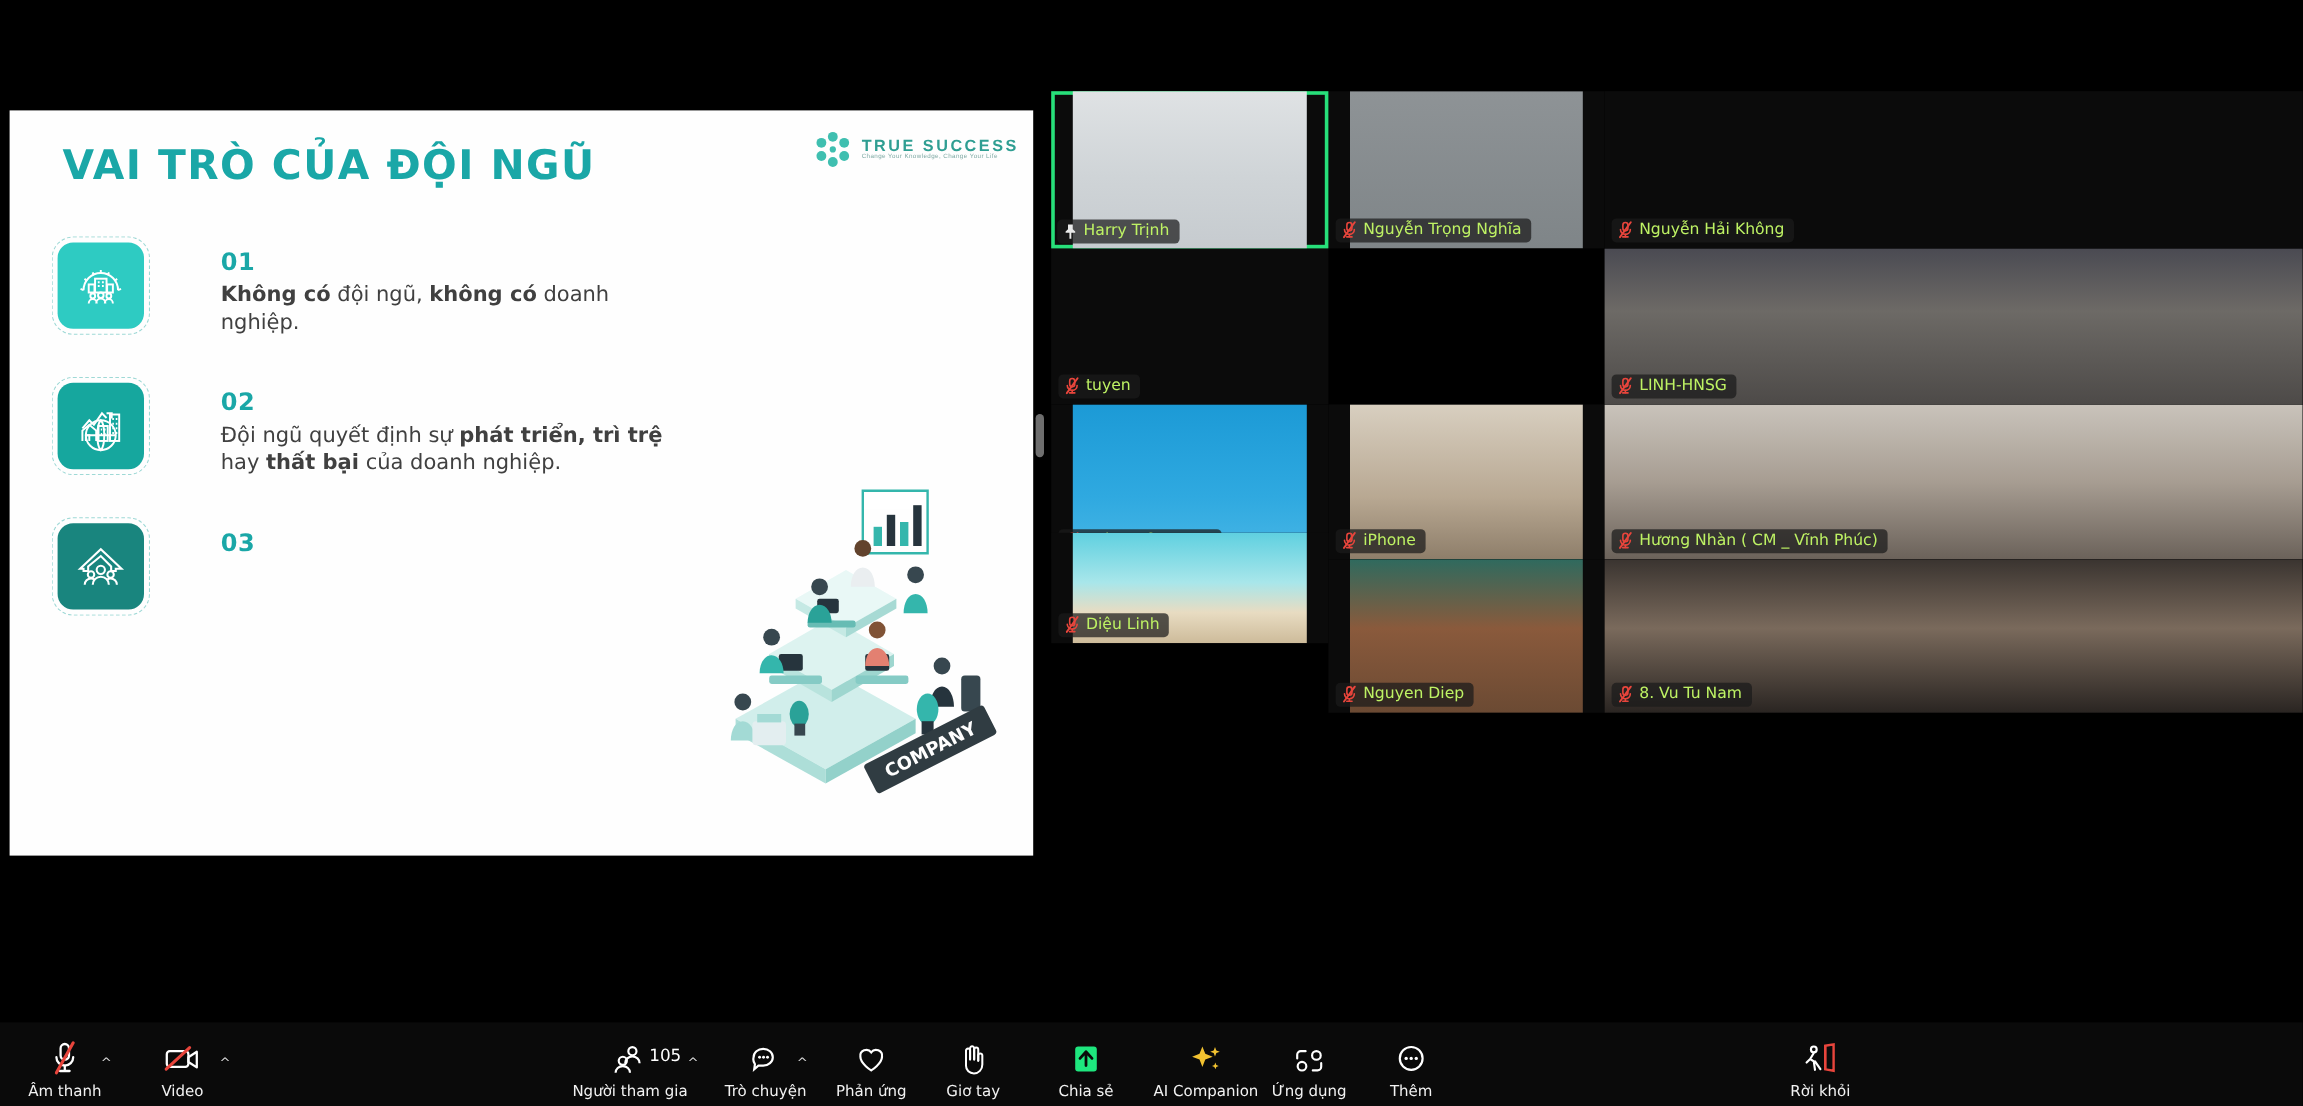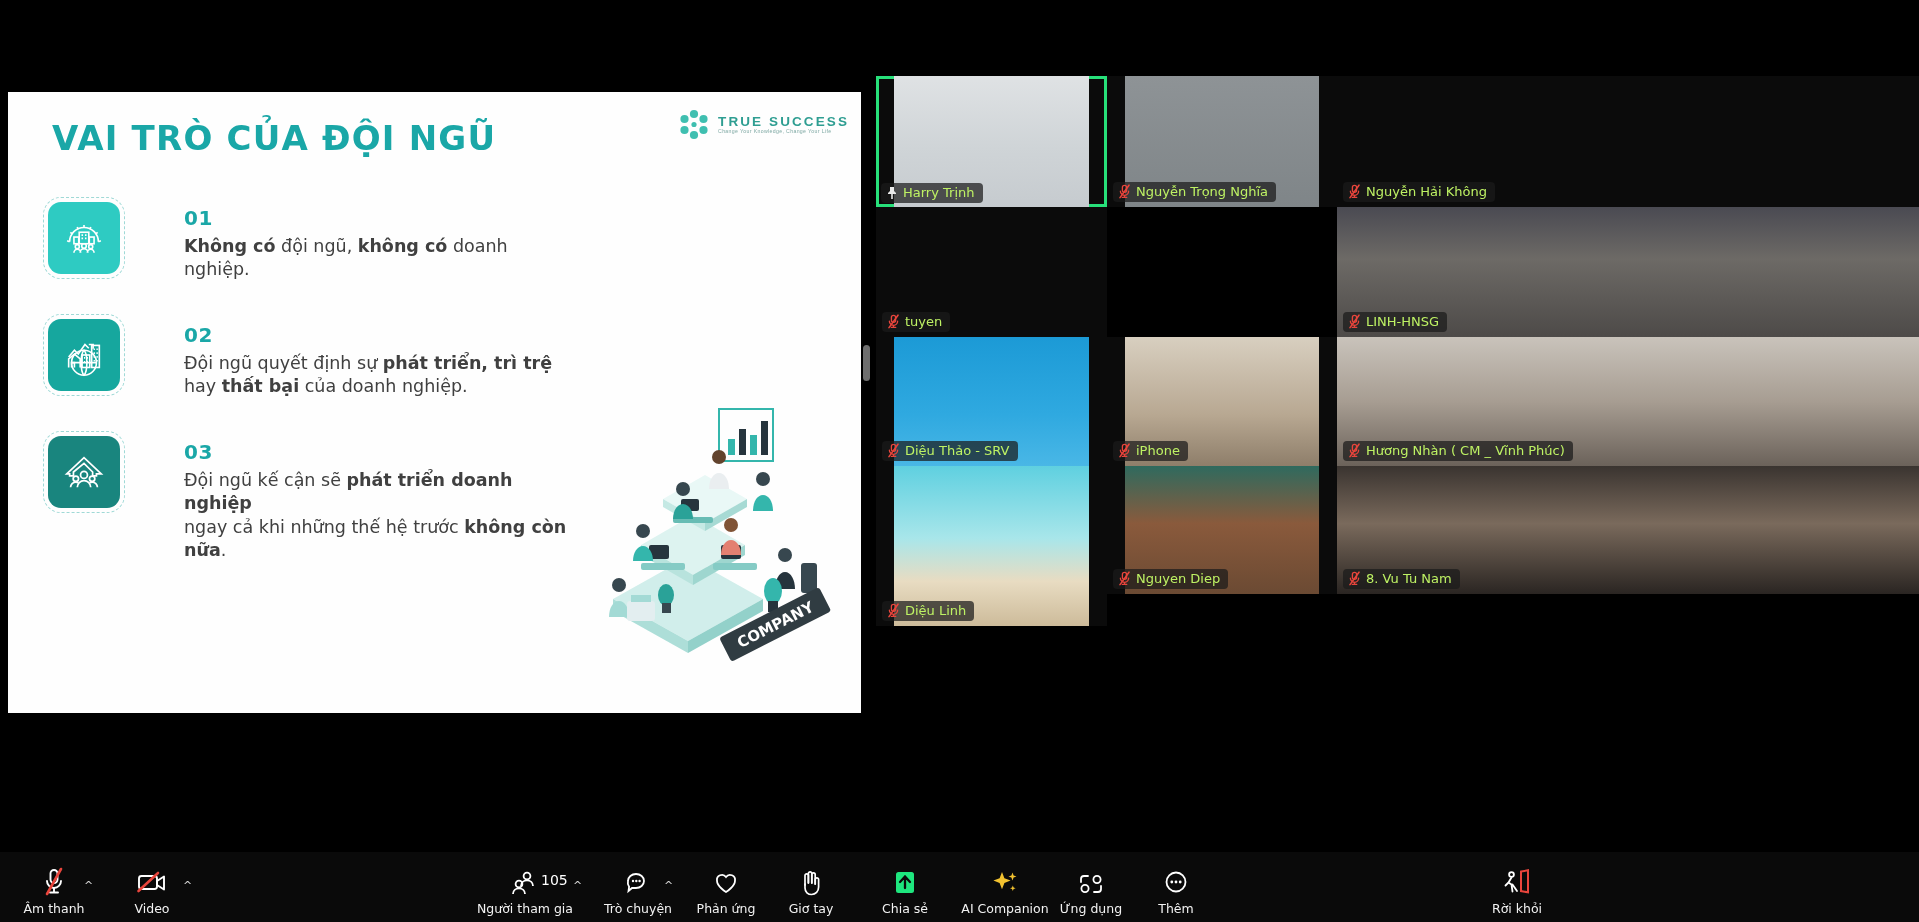--- a/index.html
+++ b/index.html
@@ -171,21 +171,20 @@
             <path d="M6 26L24 9l18 17h-5v2h-4v-4L24 15 13 24v4H9v-2H6z"></path>
             <circle cx="24" cy="27" r="3.6"></circle>
               <circle cx="15.5" cy="31" r="2.8"></circle>
               <circle cx="32.5" cy="31" r="2.8"></circle>
             <path d="M17 40c0-3.9 3.1-7 7-7s7 3.1 7 7"></path>
             <path d="M10 40c0-3 2.4-5.5 5.5-5.5 1 0 1.9.3 2.7.7M38 40c0-3-2.4-5.5-5.5-5.5-1 0-1.9.3-2.7.7"></path>
           </svg>
         </div>
         <div class="btext">
           <div class="bnum">03</div>
-          <div class="bbody"><span>Đội ngũ kế cận sẽ </span><b>phát triển doanh nghiệp</b><br><span>ngay cả khi những thế hệ trước </span><b>không còn nữa</b><span>.</span></div>
         </div>
       </div>
     </div>
 
     <div class="illus">
       <svg viewBox="0 0 330 330" width="330" height="330">
         <g opacity="0.95">
 
           <path d="M90 250 L165 292 L240 250 L165 208 Z" fill="#cfeeea"></path>
           <path d="M90 250 L90 262 L165 304 L165 292 Z" fill="#a9ddd7"></path>
@@ -371,21 +370,21 @@
                 <rect x="4.4" y="1.4" width="4.2" height="7" rx="2.1"></rect>
                 <path d="M2.4 7.2a4.1 4.1 0 0 0 8.2 0"></path>
                 <path d="M6.5 11.3v2"></path>
                 <path d="M4.3 13.4h4.4"></path>
               </g>
               <path d="M2 13.6L11 1.2" stroke="#e8453c" stroke-width="1.6" stroke-linecap="round"></path>
             </svg></span>
           <span>Hương Nhàn ( CM _ Vĩnh Phúc)</span>
         </div>
       </div>
-      <div class="tile" style="left: 0px; top: 390px; width: 231px; height: 160px;">
+      <div class="tile" style="left: 0px; top: 368px; width: 231px; height: 92px;">
         <div class="fill" style="background: rgb(11, 11, 11); z-index: -1;"></div>
         <div class="fill" style="background: linear-gradient(rgb(95, 208, 224) 0%, rgb(168, 230, 234) 45%, rgb(232, 220, 194) 72%, rgb(205, 187, 154) 100%); left: 8%; width: 84%;"></div>
         <div class="namebar">
           <span class="micoff"><svg viewBox="0 0 13 15" width="13" height="15">
               <g fill="none" stroke="#e8453c" stroke-width="1.35" stroke-linecap="round">
                 <rect x="4.4" y="1.4" width="4.2" height="7" rx="2.1"></rect>
                 <path d="M2.4 7.2a4.1 4.1 0 0 0 8.2 0"></path>
                 <path d="M6.5 11.3v2"></path>
                 <path d="M4.3 13.4h4.4"></path>
               </g>

